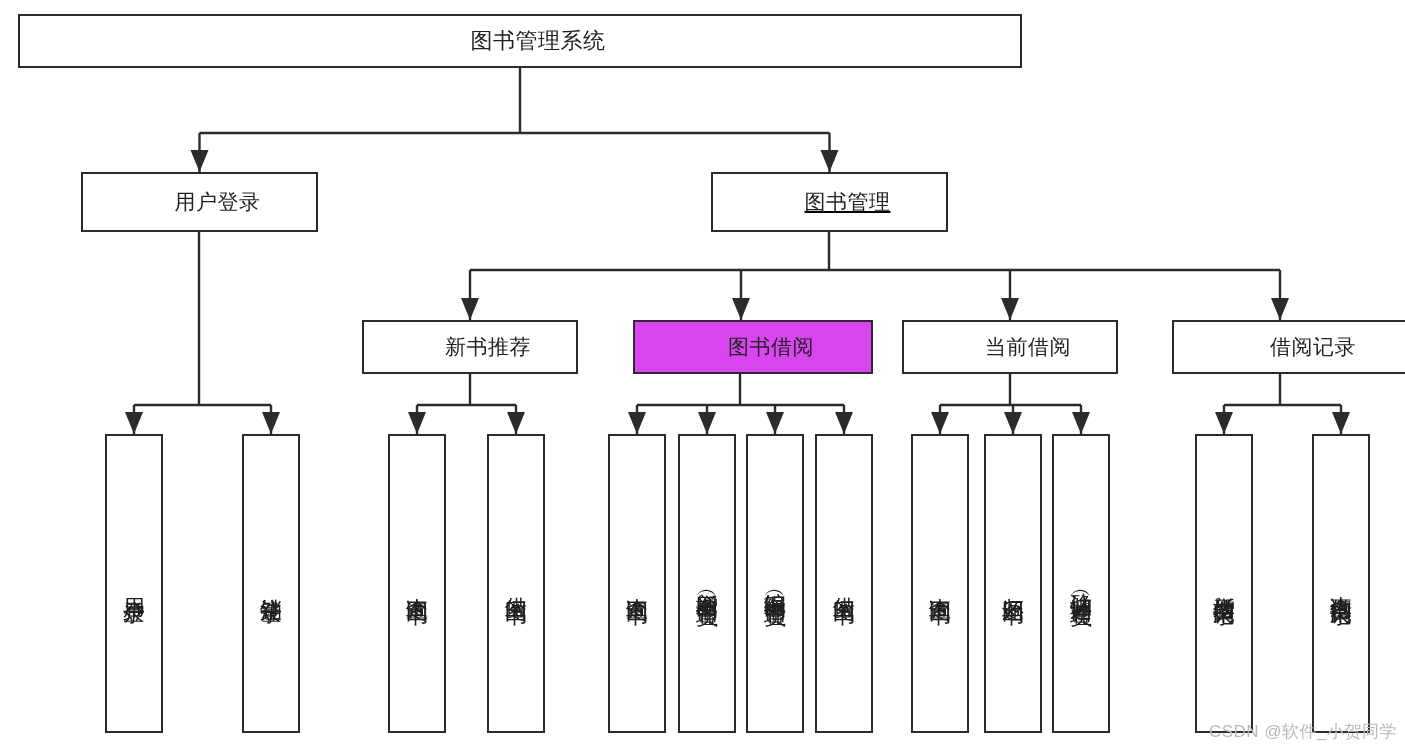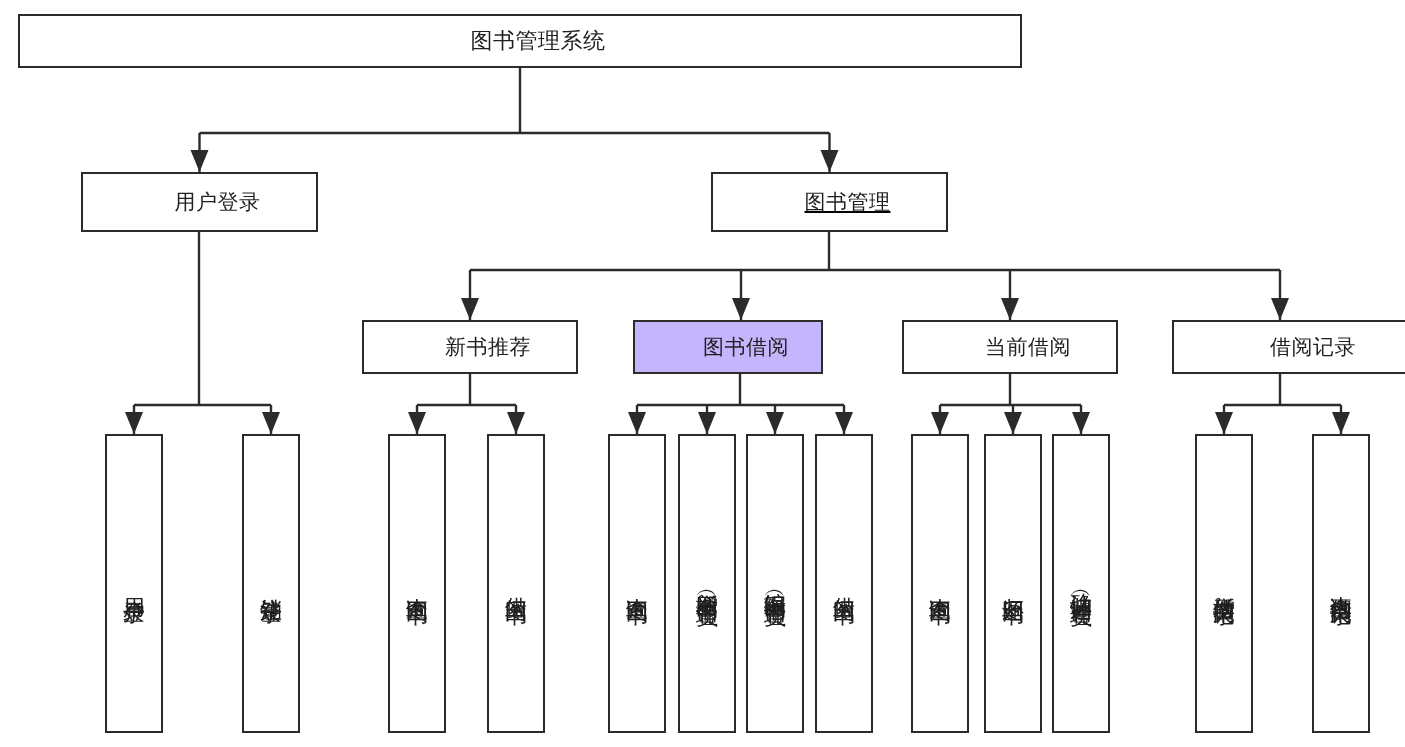--- a/index.html
+++ b/index.html
@@ -138,21 +138,21 @@
       </div>
       <div class="node-box horizontal" style="left: 81px; top: 172px; width: 237px; height: 60px; border-color: rgb(43, 43, 43); background: rgb(255, 255, 255);">
         <span class="node-label" style="color: rgb(31, 31, 31);">用户登录</span>
       </div>
       <div class="node-box horizontal" style="left: 711px; top: 172px; width: 237px; height: 60px; border-color: rgb(43, 43, 43); background: rgb(255, 255, 255); text-decoration: underline;">
         <span class="node-label" style="color: rgb(31, 31, 31);">图书管理</span>
       </div>
       <div class="node-box horizontal" style="left: 362px; top: 320px; width: 216px; height: 54px; border-color: rgb(43, 43, 43); background: rgb(255, 255, 255);">
         <span class="node-label" style="color: rgb(31, 31, 31); text-align: right;">新书推荐</span>
       </div>
-      <div class="node-box horizontal" style="left: 633px; top: 320px; width: 190px; height: 54px; border-color: rgb(43, 43, 43); background: #c4b5fd;">
+      <div class="node-box horizontal" style="left: 633px; top: 320px; width: 240px; height: 54px; border-color: rgb(43, 43, 43); background: #d946ef;">
         <span class="node-label" style="color: rgb(31, 31, 31);">图书借阅</span>
       </div>
       <div class="node-box horizontal" style="left: 902px; top: 320px; width: 216px; height: 54px; border-color: rgb(43, 43, 43); background: rgb(255, 255, 255);">
         <span class="node-label" style="color: rgb(31, 31, 31);">当前借阅</span>
       </div>
       <div class="node-box horizontal" style="left: 1172px; top: 320px; width: 246px; height: 54px; border-color: rgb(43, 43, 43); background: rgb(255, 255, 255);">
         <span class="node-label" style="color: rgb(31, 31, 31);">借阅记录</span>
       </div>
       <div class="node-box vertical" style="left: 105px; top: 434px; width: 58px; height: 299px; border-color: rgb(43, 43, 43); background: rgb(255, 255, 255);">
         <span class="node-label" style="color: rgb(31, 31, 31);">用户登录</span>
@@ -187,13 +187,14 @@
       <div class="node-box vertical" style="left: 1052px; top: 434px; width: 58px; height: 299px; border-color: rgb(43, 43, 43); background: rgb(255, 255, 255);">
         <span class="node-label" style="color: rgb(31, 31, 31);">确认归还（管理员）</span>
       </div>
       <div class="node-box vertical" style="left: 1195px; top: 434px; width: 58px; height: 299px; border-color: rgb(43, 43, 43); background: rgb(255, 255, 255);">
         <span class="node-label" style="color: rgb(31, 31, 31);">新增借阅记录</span>
       </div>
       <div class="node-box vertical" style="left: 1312px; top: 434px; width: 58px; height: 299px; border-color: rgb(43, 43, 43); background: rgb(255, 255, 255);">
         <span class="node-label" style="color: rgb(31, 31, 31);">查询借阅记录</span>
       </div>
     </div>
+  <div id="watermark">CSDN @软件_小贺同学</div>
 </div>
 
 </body></html>

